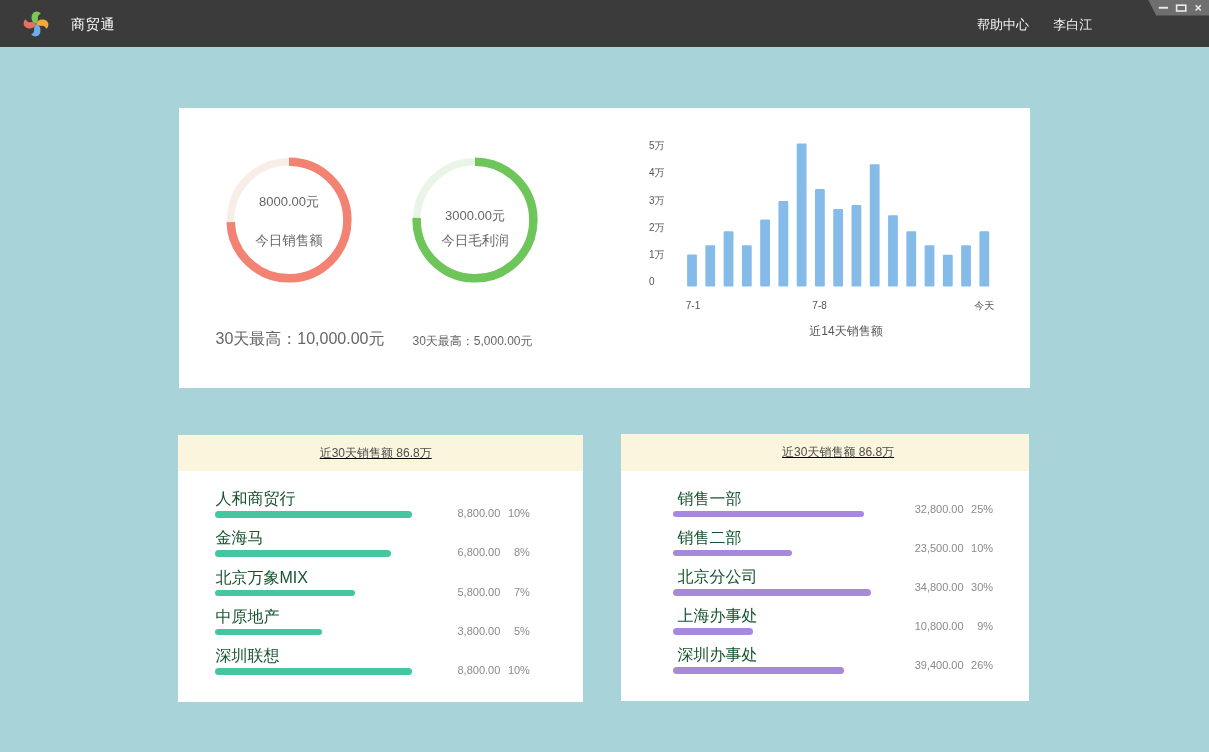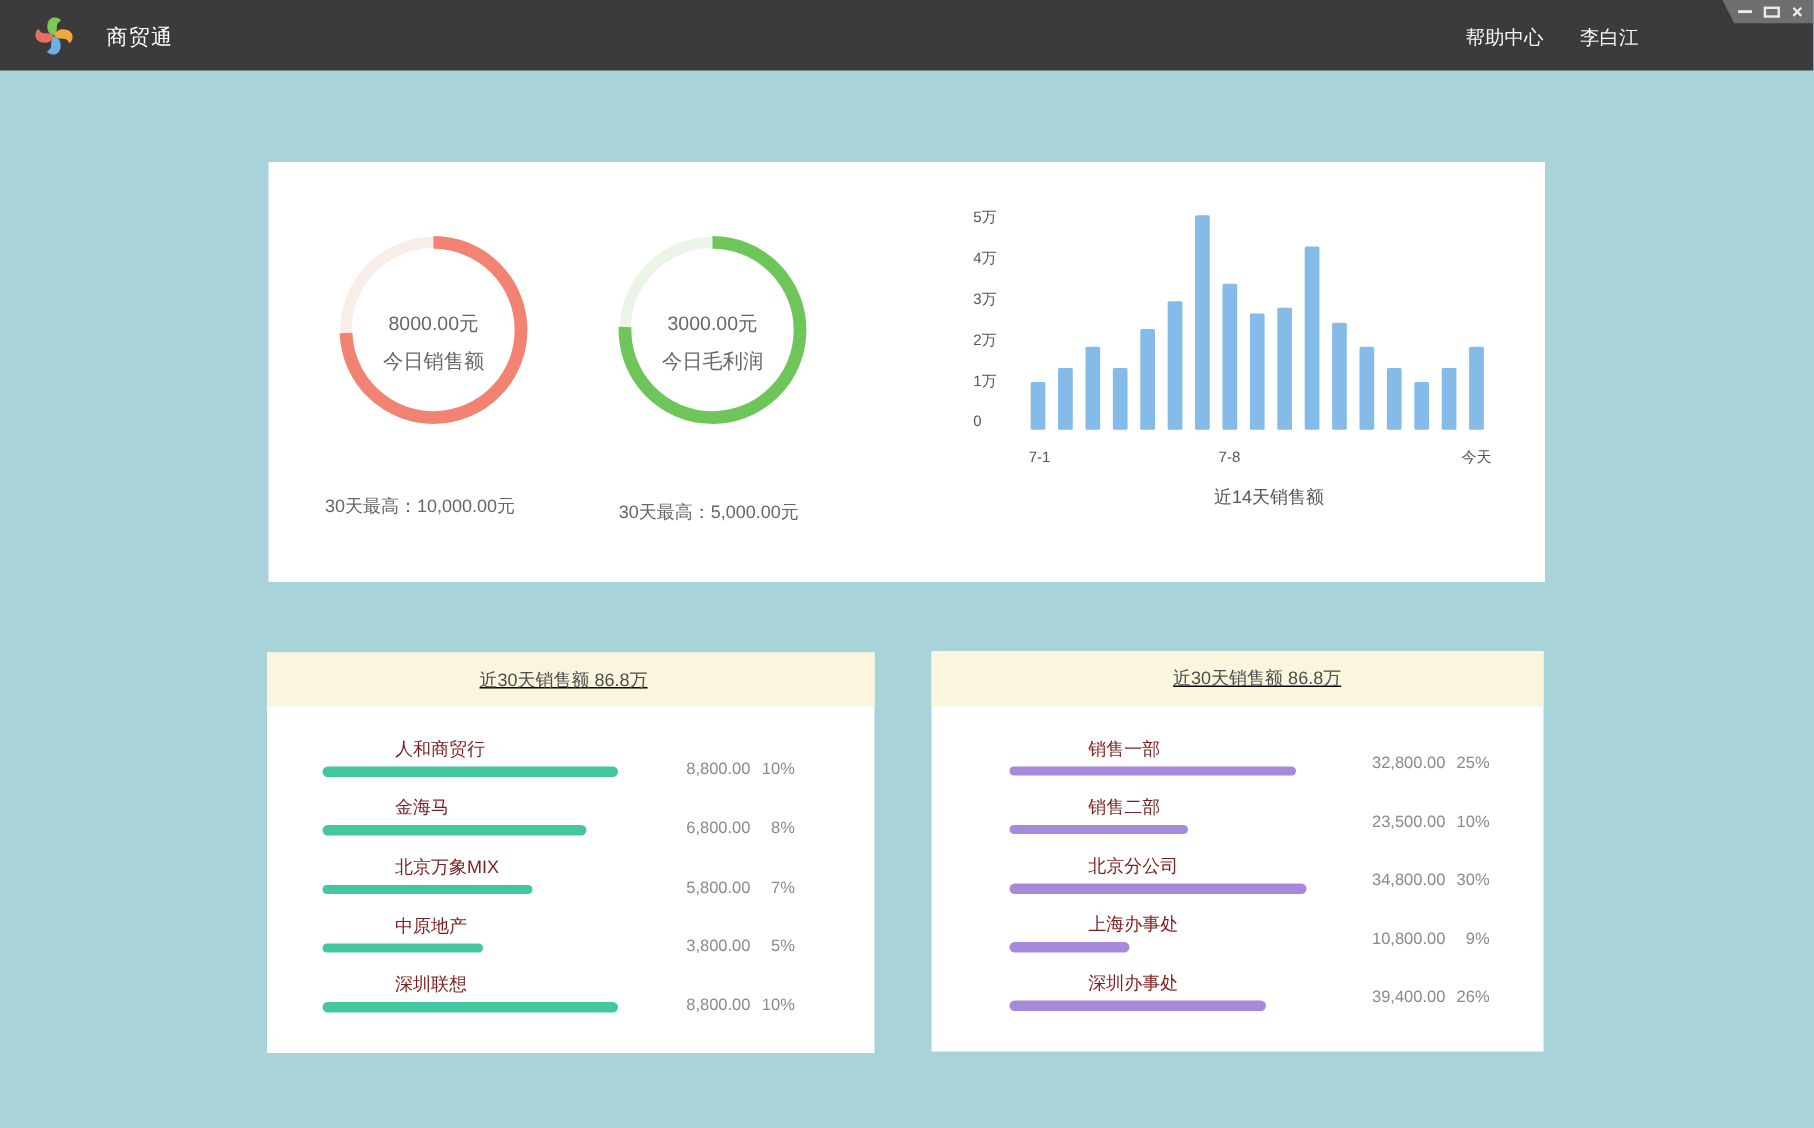--- a/index.html
+++ b/index.html
@@ -4,21 +4,21 @@
 * { margin:0; padding:0; box-sizing:border-box; }
 html,body { width:1209px; height:752px; overflow:hidden; }
 body { background:#A8D3D8; font-family:"Liberation Sans",sans-serif; position:relative; }
 .topbar { position:absolute; left:0; top:0; width:1209px; height:47px; background:#3B3B3B; }
 .brand { position:absolute; left:71px; top:15px; font-size:14px; color:#fff; letter-spacing:0.8px; line-height:19px; }
 .nav { position:absolute; top:18px; font-size:13px; color:#f5f5f5; line-height:13px;text-align:center; }
 .trap { position:absolute; left:1148.3px; top:0; width:60.7px; height:15.5px; background:#6F6F6F;
   clip-path:polygon(0 0,100% 0,100% 100%,7.9px 100%); }
 .card { position:absolute; background:#fff;text-decoration:underline; }
 .chead { height:36.5px; background:#FAF5DC; text-align:center; line-height:37.5px; font-size:12px; color:#4d4d4d; }
-.nm { position:absolute; font-size:12px; color:#7f1d1d; line-height:18px; height:18px;margin-left:48px; }
+.nm { position:absolute; font-size:16px; color:#14532d; line-height:18px; height:18px; }
 .vv { position:absolute; font-size:11px; color:#8A8A8A; line-height:16px; height:16px; }
 .pb { position:absolute; height:6.7px; border-radius:3.5px; }
 .pb.t { background:#44C7A1; }
 .pb.p { background:#A789DC; }
 .ctext { position:absolute; text-align:center; color:#666; }
 svg { position:absolute; }
 </style></head>
 <body>
 <div class="topbar">
   <svg style="left:22.5px;top:10.7px" width="26" height="26" viewBox="0 0 26 26">
@@ -40,31 +40,31 @@
     </svg>
   </div>
 </div>
 
 <div class="card" style="left:179px;top:108px;width:850.5px;height:279.5px"></div>
 
 <svg style="left:226px;top:157px" width="126" height="126" viewBox="0 0 126 126">
   <circle cx="63" cy="63" r="58.35" fill="none" stroke="#F9EDE8" stroke-width="7.5"></circle>
   <path d="M 63 4.649999999999999 A 58.35 58.35 0 1 1 4.69 65.04" fill="none" stroke="#F28271" stroke-width="8.5"></path>
 </svg>
-<div class="ctext" style="left:229px;top:207px;width:120px;font-size:13px">8000.00元</div>
+<div class="ctext" style="left:229px;top:193px;width:120px;font-size:13px">8000.00元</div>
 <div class="ctext" style="left:229px;top:232px;width:120px;font-size:13.5px">今日销售额</div>
 
 <svg style="left:412px;top:157px" width="126" height="126" viewBox="0 0 126 126">
   <circle cx="63" cy="63" r="58.35" fill="none" stroke="#EBF5E7" stroke-width="7.5"></circle>
   <path d="M 63 4.649999999999999 A 58.35 58.35 0 1 1 4.69 60.96" fill="none" stroke="#6EC55A" stroke-width="8.5"></path>
 </svg>
 <div class="ctext" style="left:415px;top:207px;width:120px;font-size:13px">3000.00元</div>
 <div class="ctext" style="left:415px;top:232px;width:120px;font-size:13.5px">今日毛利润</div>
 
-<div class="ctext" style="left:180px;top:328.5px;width:200px;font-size:12px">30天最高：10,000.00元</div>
+<div class="ctext" style="left:200px;top:328.5px;width:200px;font-size:16px">30天最高：10,000.00元</div>
 <div class="ctext" style="left:377.5px;top:332.5px;width:190px;font-size:12px">30天最高：5,000.00元</div>
 <div class="ctext" style="left:766px;top:323px;width:160px;font-size:12px;color:#575757">近14天销售额</div>
 
 <svg style="left:636px;top:132px" width="380" height="180" viewBox="0 0 380 180" font-family="Liberation Sans,sans-serif">
 <text x="12.899999999999977" y="13.7" font-size="10" fill="#555" dominant-baseline="central">5万</text>
 <text x="12.899999999999977" y="40.9" font-size="10" fill="#555" dominant-baseline="central">4万</text>
 <text x="12.899999999999977" y="68.1" font-size="10" fill="#555" dominant-baseline="central">3万</text>
 <text x="12.899999999999977" y="95.3" font-size="10" fill="#555" dominant-baseline="central">2万</text>
 <text x="12.899999999999977" y="122.5" font-size="10" fill="#555" dominant-baseline="central">1万</text>
 <text x="12.899999999999977" y="149.7" font-size="10" fill="#555" dominant-baseline="central">0</text>

